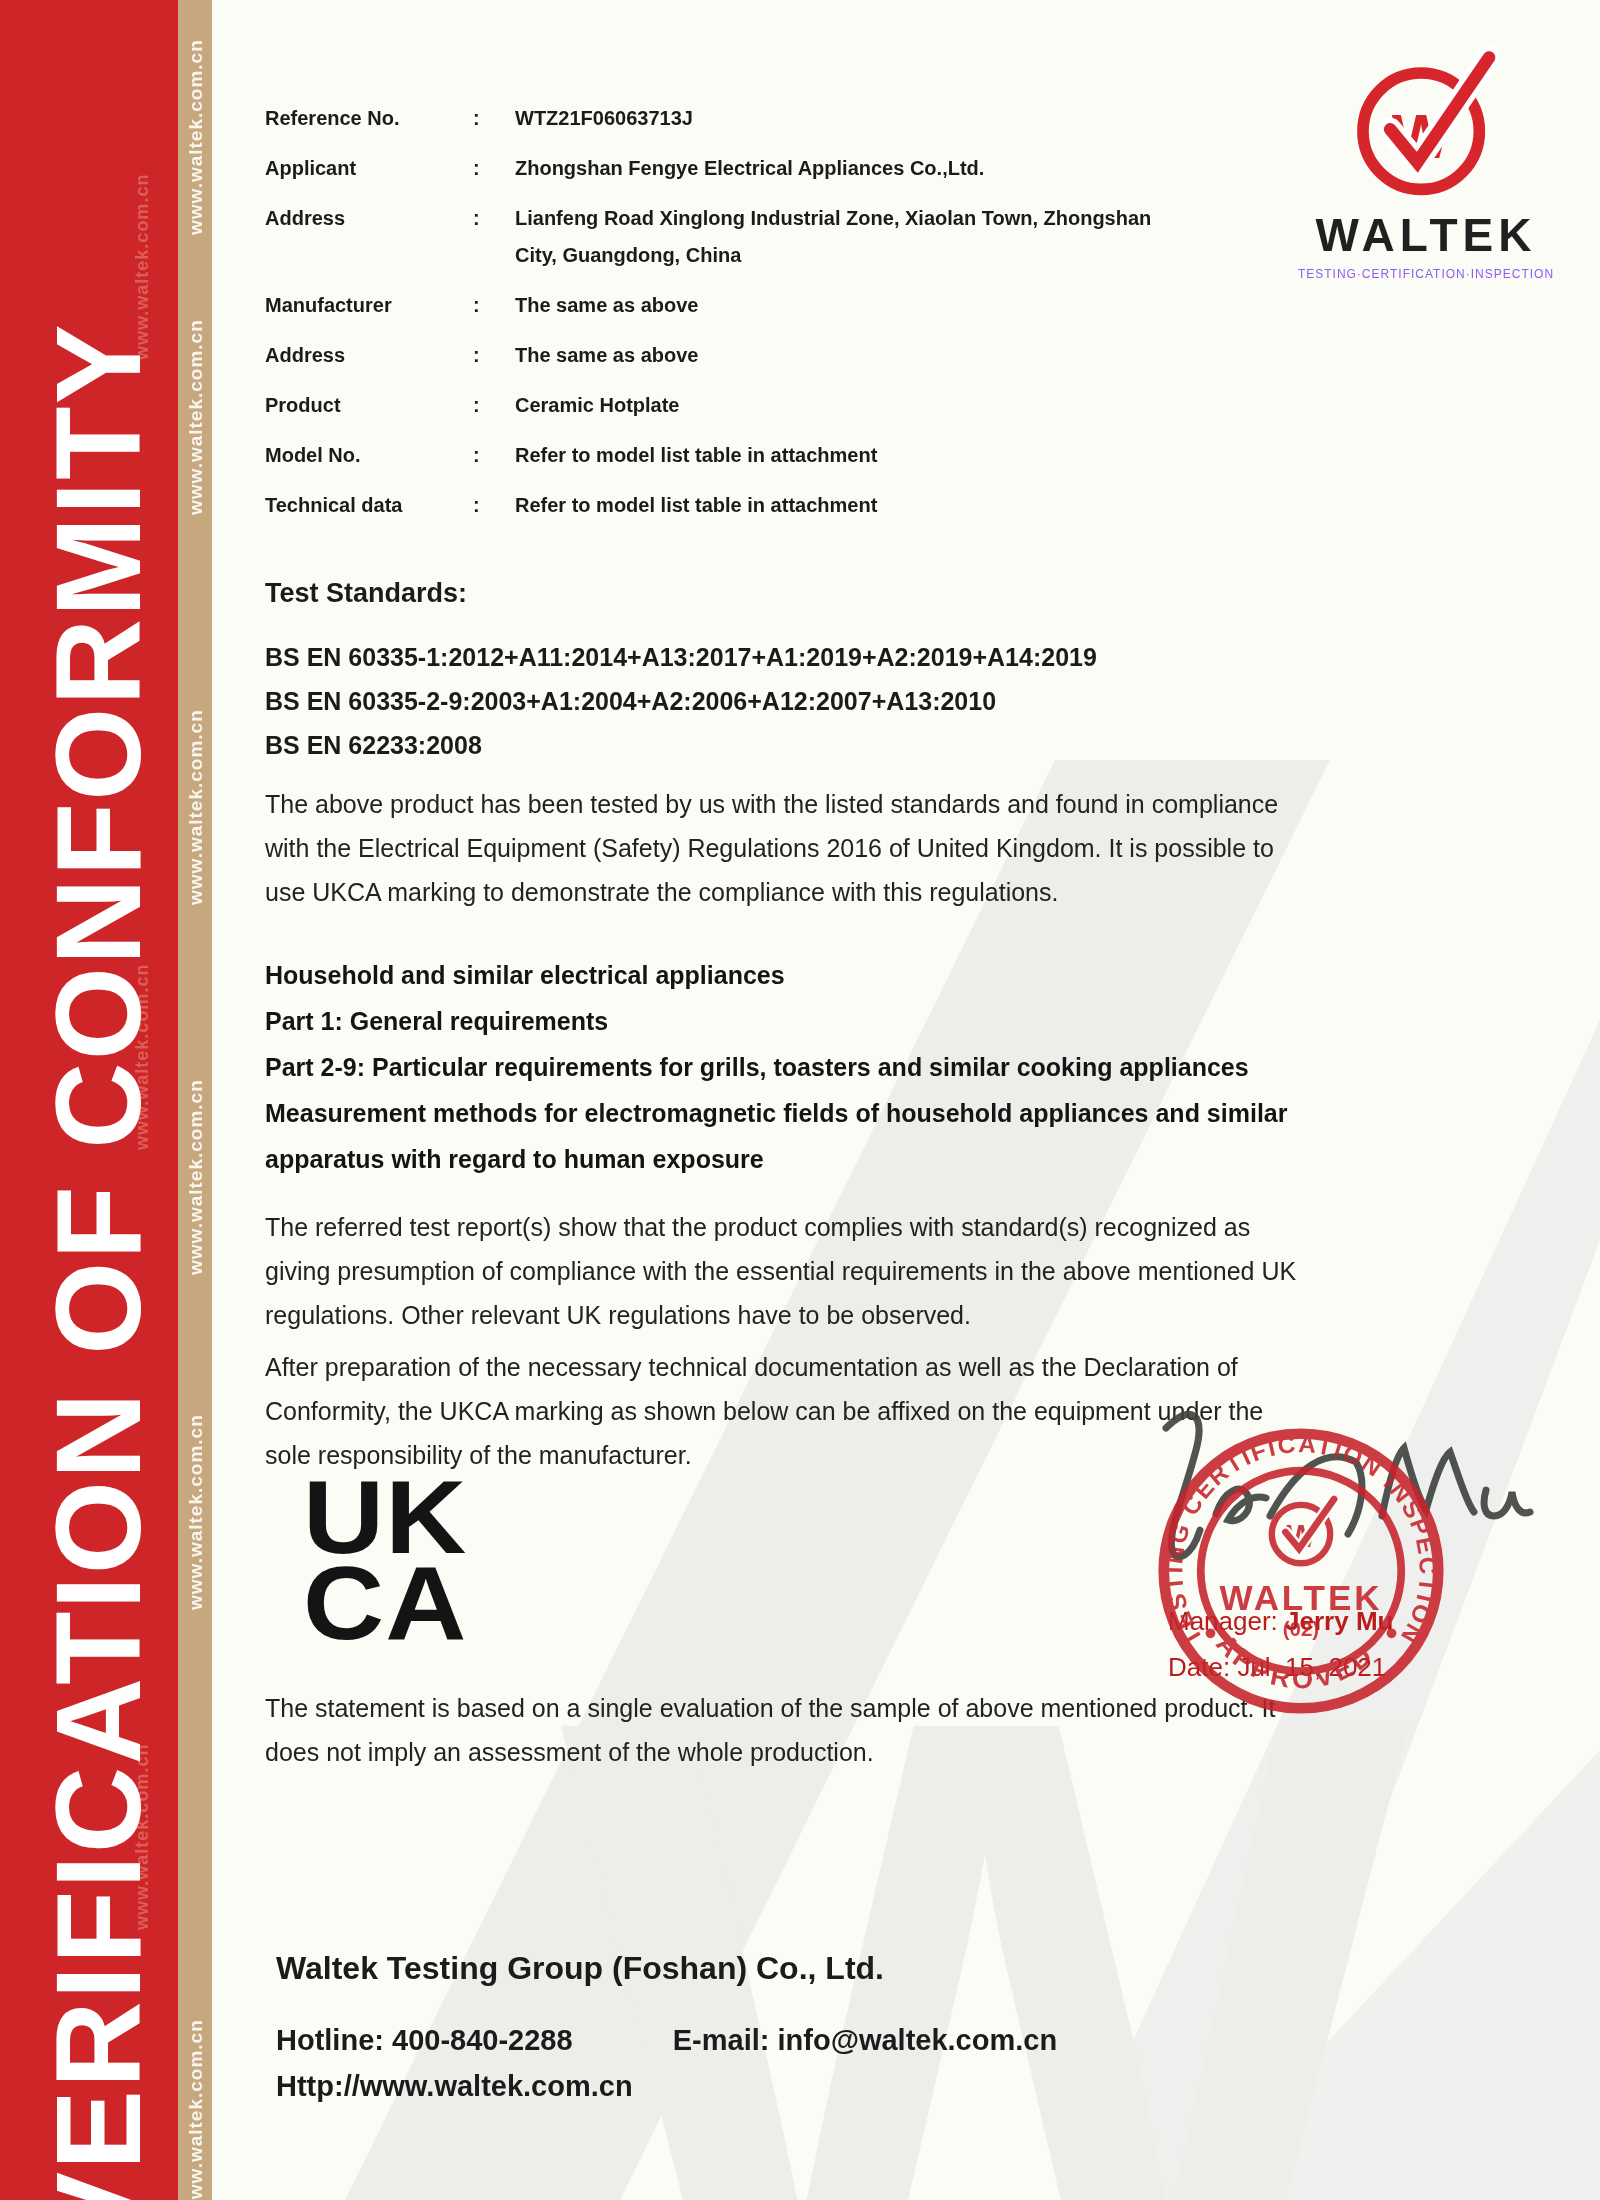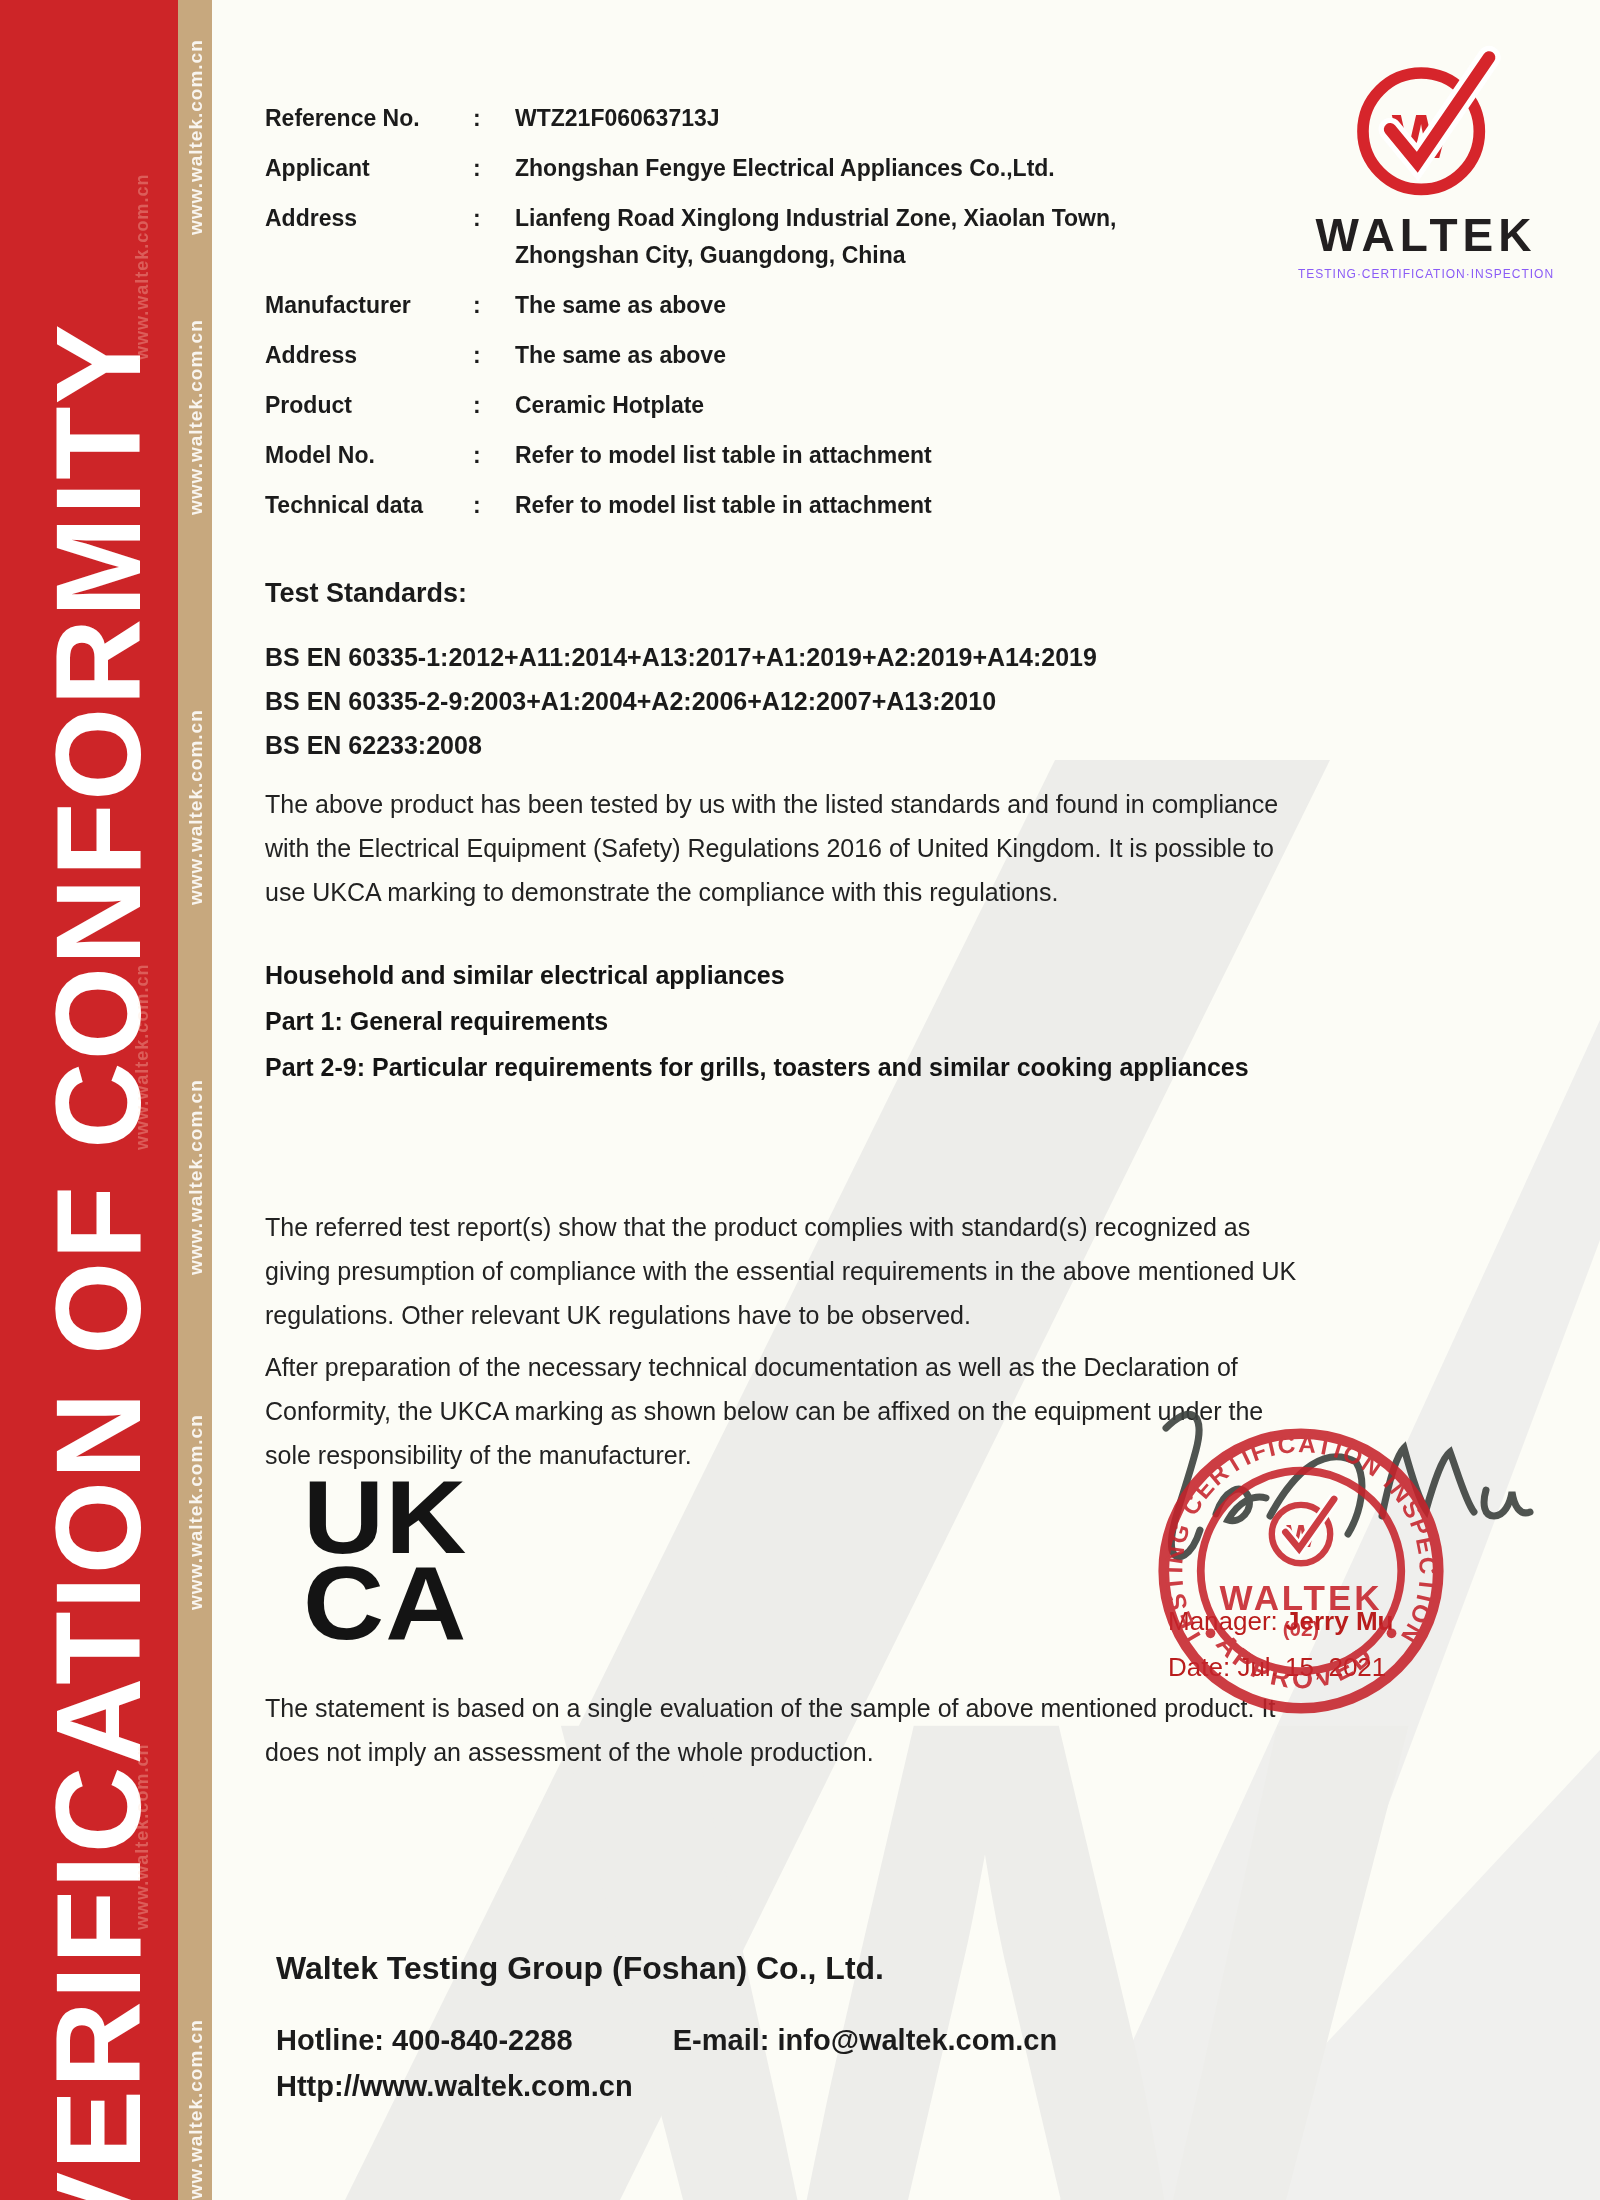--- a/index.html
+++ b/index.html
@@ -23,21 +23,21 @@
   .strip-mark{
     position:absolute;left:7px;transform:rotate(-90deg);transform-origin:0 0;
     font-size:19px;font-weight:bold;color:rgba(255,255,255,0.88);white-space:nowrap;letter-spacing:1px;
   }
   
   .logo{position:absolute;left:1295px;top:42px;width:262px;text-align:center;z-index:3;}
   .logo-brand{font-size:46px;font-weight:bold;letter-spacing:5px;color:#221f20;margin-top:2px;}
   .logo-tagline{font-size:12px;letter-spacing:1px;color:#8b5cf6;margin-top:5px;}
   
   .fields{position:absolute;left:265px;top:100px;width:940px;z-index:3;}
-  .field-row{display:flex;margin-bottom:13px;font-size:23px;font-weight:bold;line-height:37px;}
+  .field-row{display:flex;margin-bottom:13px;font-size:20px;font-weight:bold;line-height:37px;}
   .f-label{width:208px;flex:0 0 208px;}
   .f-colon{width:42px;flex:0 0 42px;}
   .f-value{width:680px;}
   
   .standards{position:absolute;left:265px;top:578px;z-index:3;}
   .std-heading{font-size:27px;font-weight:bold;margin-bottom:26px;}
   .std-item{font-size:25px;font-weight:bold;line-height:44px;}
   
   .para{position:absolute;left:265px;width:1050px;font-size:25px;line-height:44px;color:#222;z-index:3;}
   .para-bold{font-weight:bold;line-height:46px;color:#141414;}
@@ -147,20 +147,21 @@
     <div class="std-item">BS EN 60335-2-9:2003+A1:2004+A2:2006+A12:2007+A13:2010</div>
     <div class="std-item">BS EN 62233:2008</div>
   </div>
 
   <div class="para" style="top:782px">The above product has been tested by us with the listed standards and found in compliance with the Electrical Equipment (Safety) Regulations 2016 of United Kingdom. It is possible to use UKCA marking to demonstrate the compliance with this regulations.</div>
 
   <div class="para para-bold" style="top:952px">
     <div>Household and similar electrical appliances</div>
     <div>Part 1: General requirements</div>
     <div>Part 2-9: Particular requirements for grills, toasters and similar cooking appliances</div>
+    <div>Measurement methods for electromagnetic fields of household appliances and similar apparatus with regard to human exposure</div>
   </div>
 
   <div class="para" style="top:1205px">The referred test report(s) show that the product complies with standard(s) recognized as giving presumption of compliance with the essential requirements in the above mentioned UK regulations. Other relevant UK regulations have to be observed.</div>
   <div class="para" style="top:1345px">After preparation of the necessary technical documentation as well as the Declaration of Conformity, the UKCA marking as shown below can be affixed on the equipment under the sole responsibility of the manufacturer.</div>
 
   <div class="ukca">
     <div>UK</div>
     <div>CA</div>
   </div>
 

